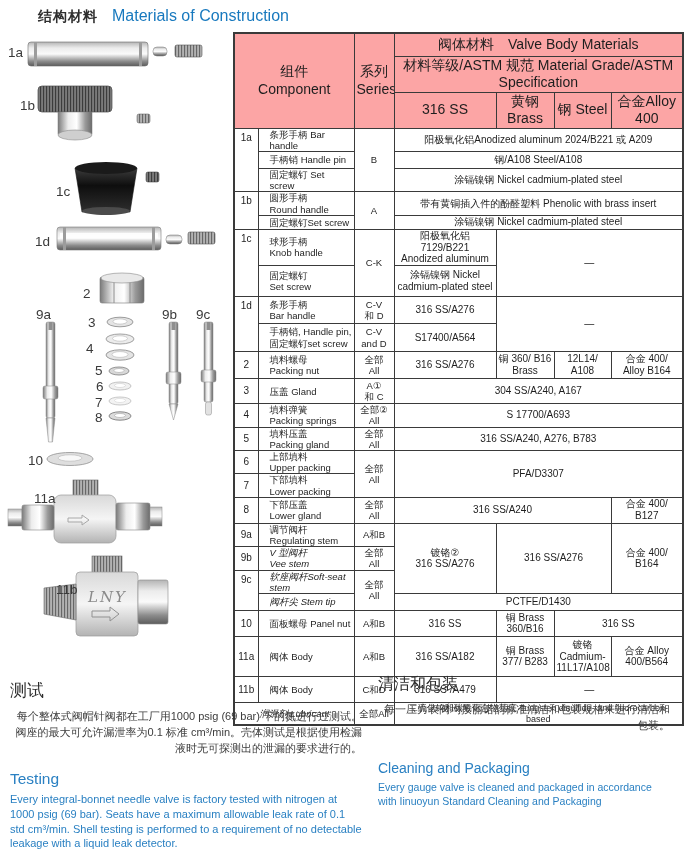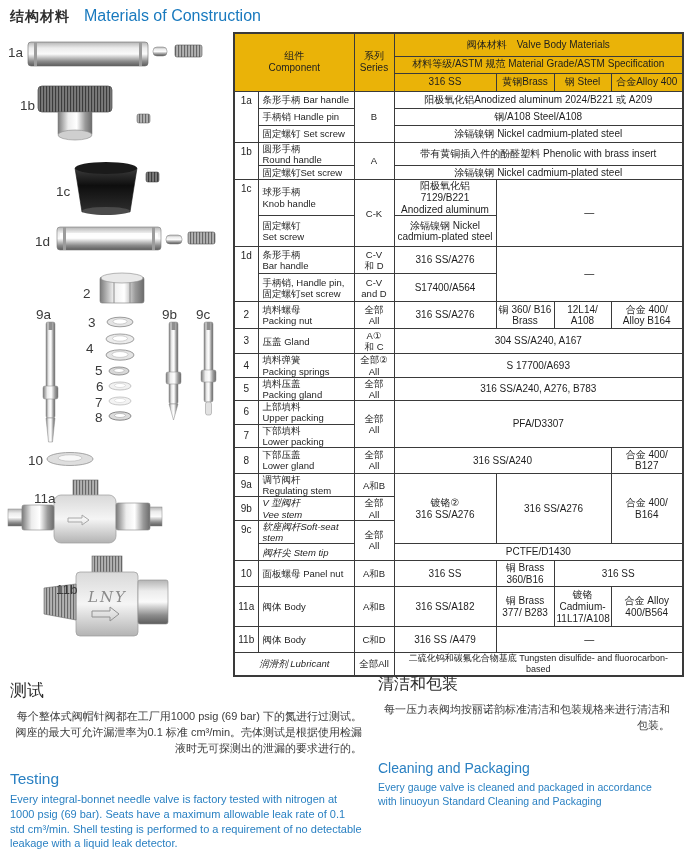--- a/index.html
+++ b/index.html
@@ -1,31 +1,31 @@
 <!DOCTYPE html>
 <html><head>
 <meta charset="utf-8">
 <style>
   html,body{margin:0;padding:0;}
   body{width:685px;height:861px;position:relative;background:#ffffff;
        font-family:"Liberation Sans","DejaVu Sans",sans-serif;color:#333;overflow:hidden;}
 
   .title{position:absolute;left:10px;top:7px;display:flex;align-items:baseline;gap:14px;}
-  .title .zh{font-size:14px;font-weight:bold;color:#2f2f2f;letter-spacing:1px;}
+  .title .zh{font-size:14px;font-weight:bold;color:#2f2f2f;letter-spacing:1px;margin-left:28px;}
   .title .en{font-size:16px;color:#1879be;}
 
   #diagram{position:absolute;left:0;top:0;}
   .lbl{font-size:13.5px;fill:#3a3a3a;}
 
   table#mat{position:absolute;left:233px;top:32px;width:449px;border-collapse:collapse;
             table-layout:fixed;font-size:9.5px;color:#1e1e1e;border:2px solid #3a3a3a;}
   #mat td{border:1px solid #3a3a3a;text-align:center;vertical-align:middle;
           padding:0 2px;line-height:1.18;white-space:pre-line;overflow:hidden;}
-  #mat tr.hd td{background:#eab308;font-size:10px;line-height:1.25;}
-  #mat td.name{text-align:left;padding-left:4px;}
+  #mat tr.hd td{background:#fca5a5;font-size:14px;line-height:1.25;}
+  #mat td.name{text-align:left;padding-left:11px;}
   #mat td.num{font-size:10px;}
   #mat td.vt{vertical-align:top;padding-top:3px;}
   #mat td.it{font-style:italic;}
   #mat td.mat{font-size:10px;}
 
   .sec{position:absolute;}
   #testing{left:10px;top:679px;width:352px;}
   #cleaning{left:378px;top:674px;width:292px;}
   .h-zh{font-size:17px;color:#2d2d2d;margin:0 0 7px 0;font-weight:normal;}
   #cleaning .h-zh{font-size:16px;}

